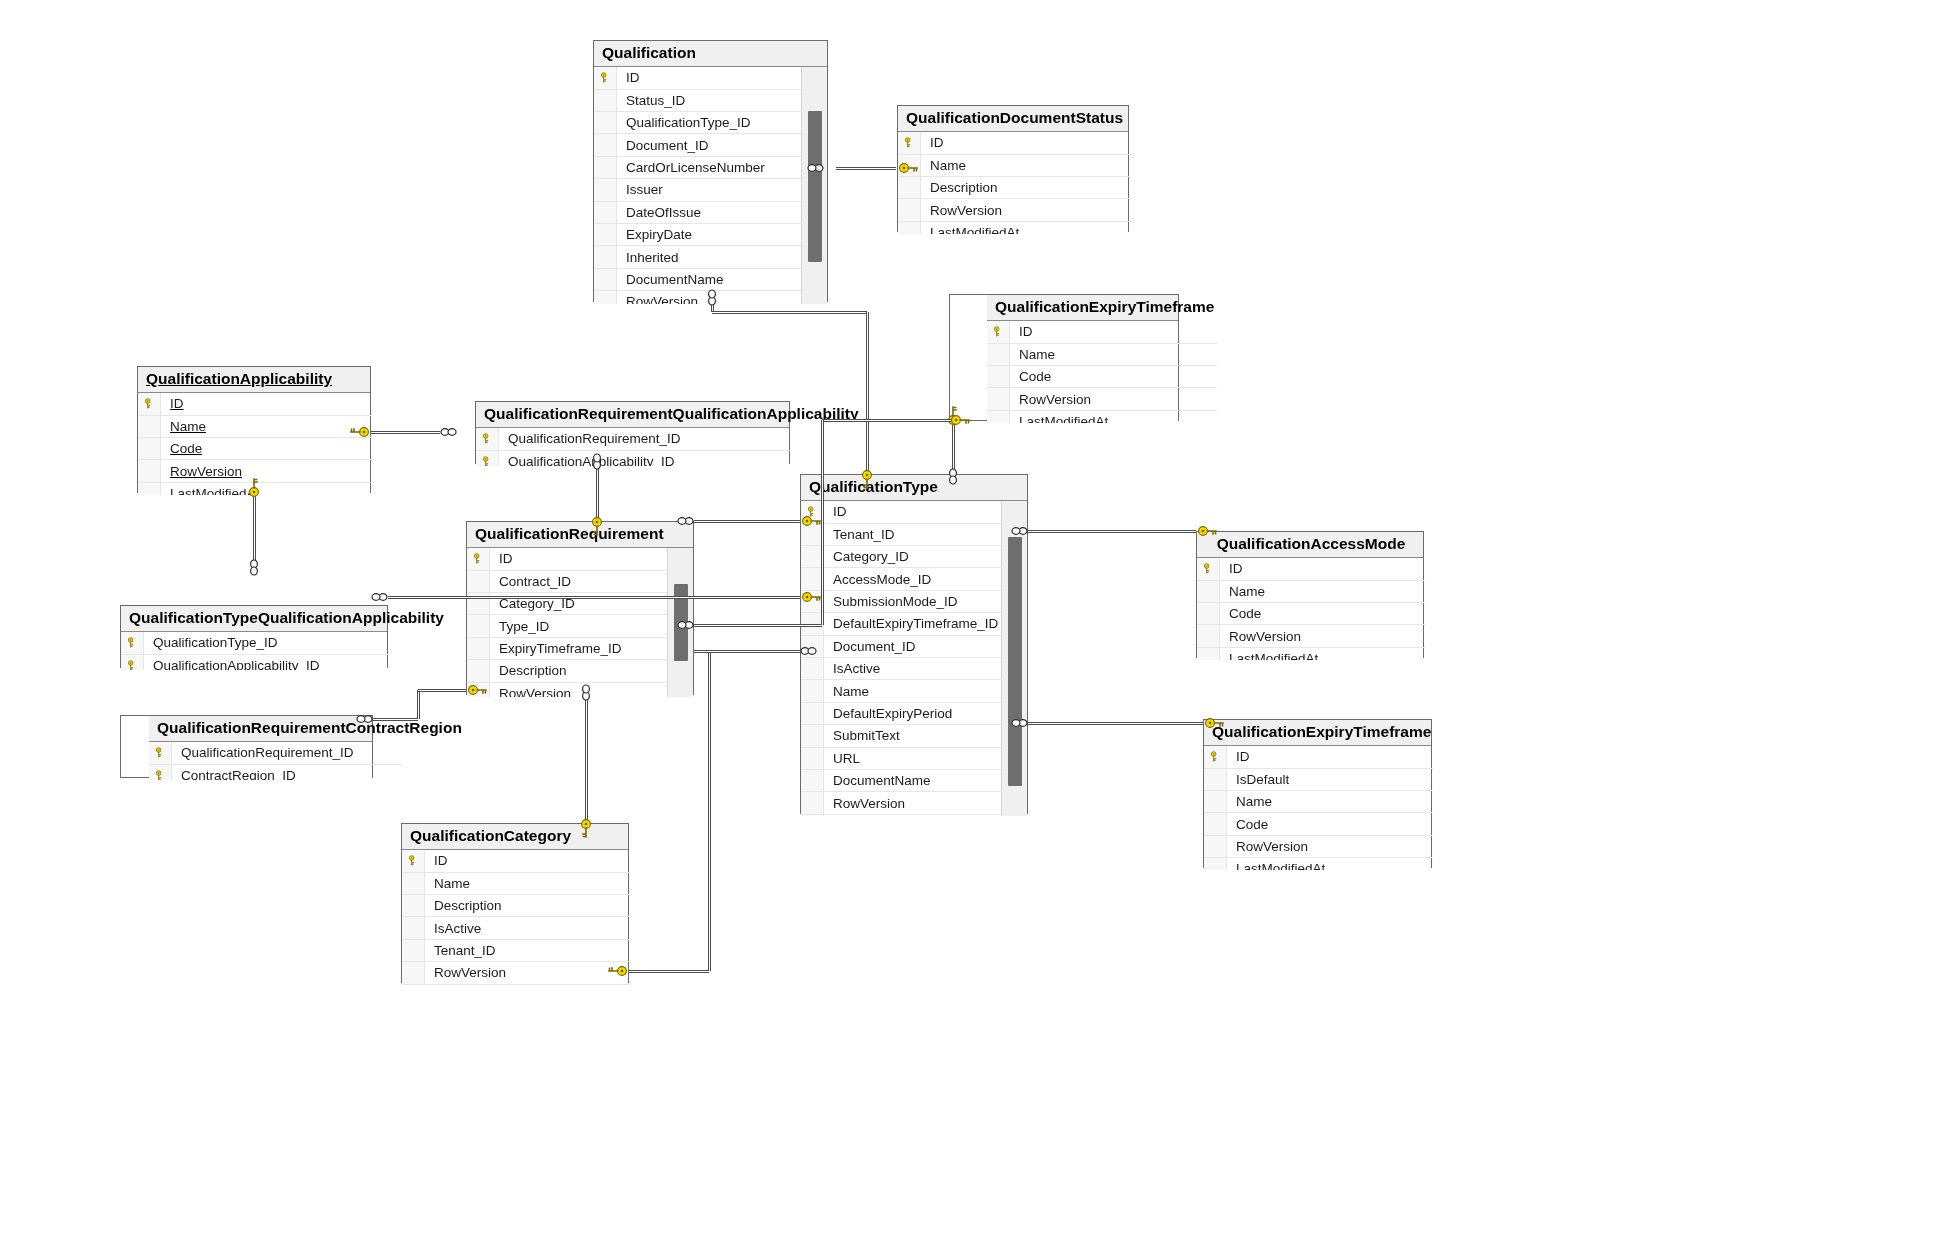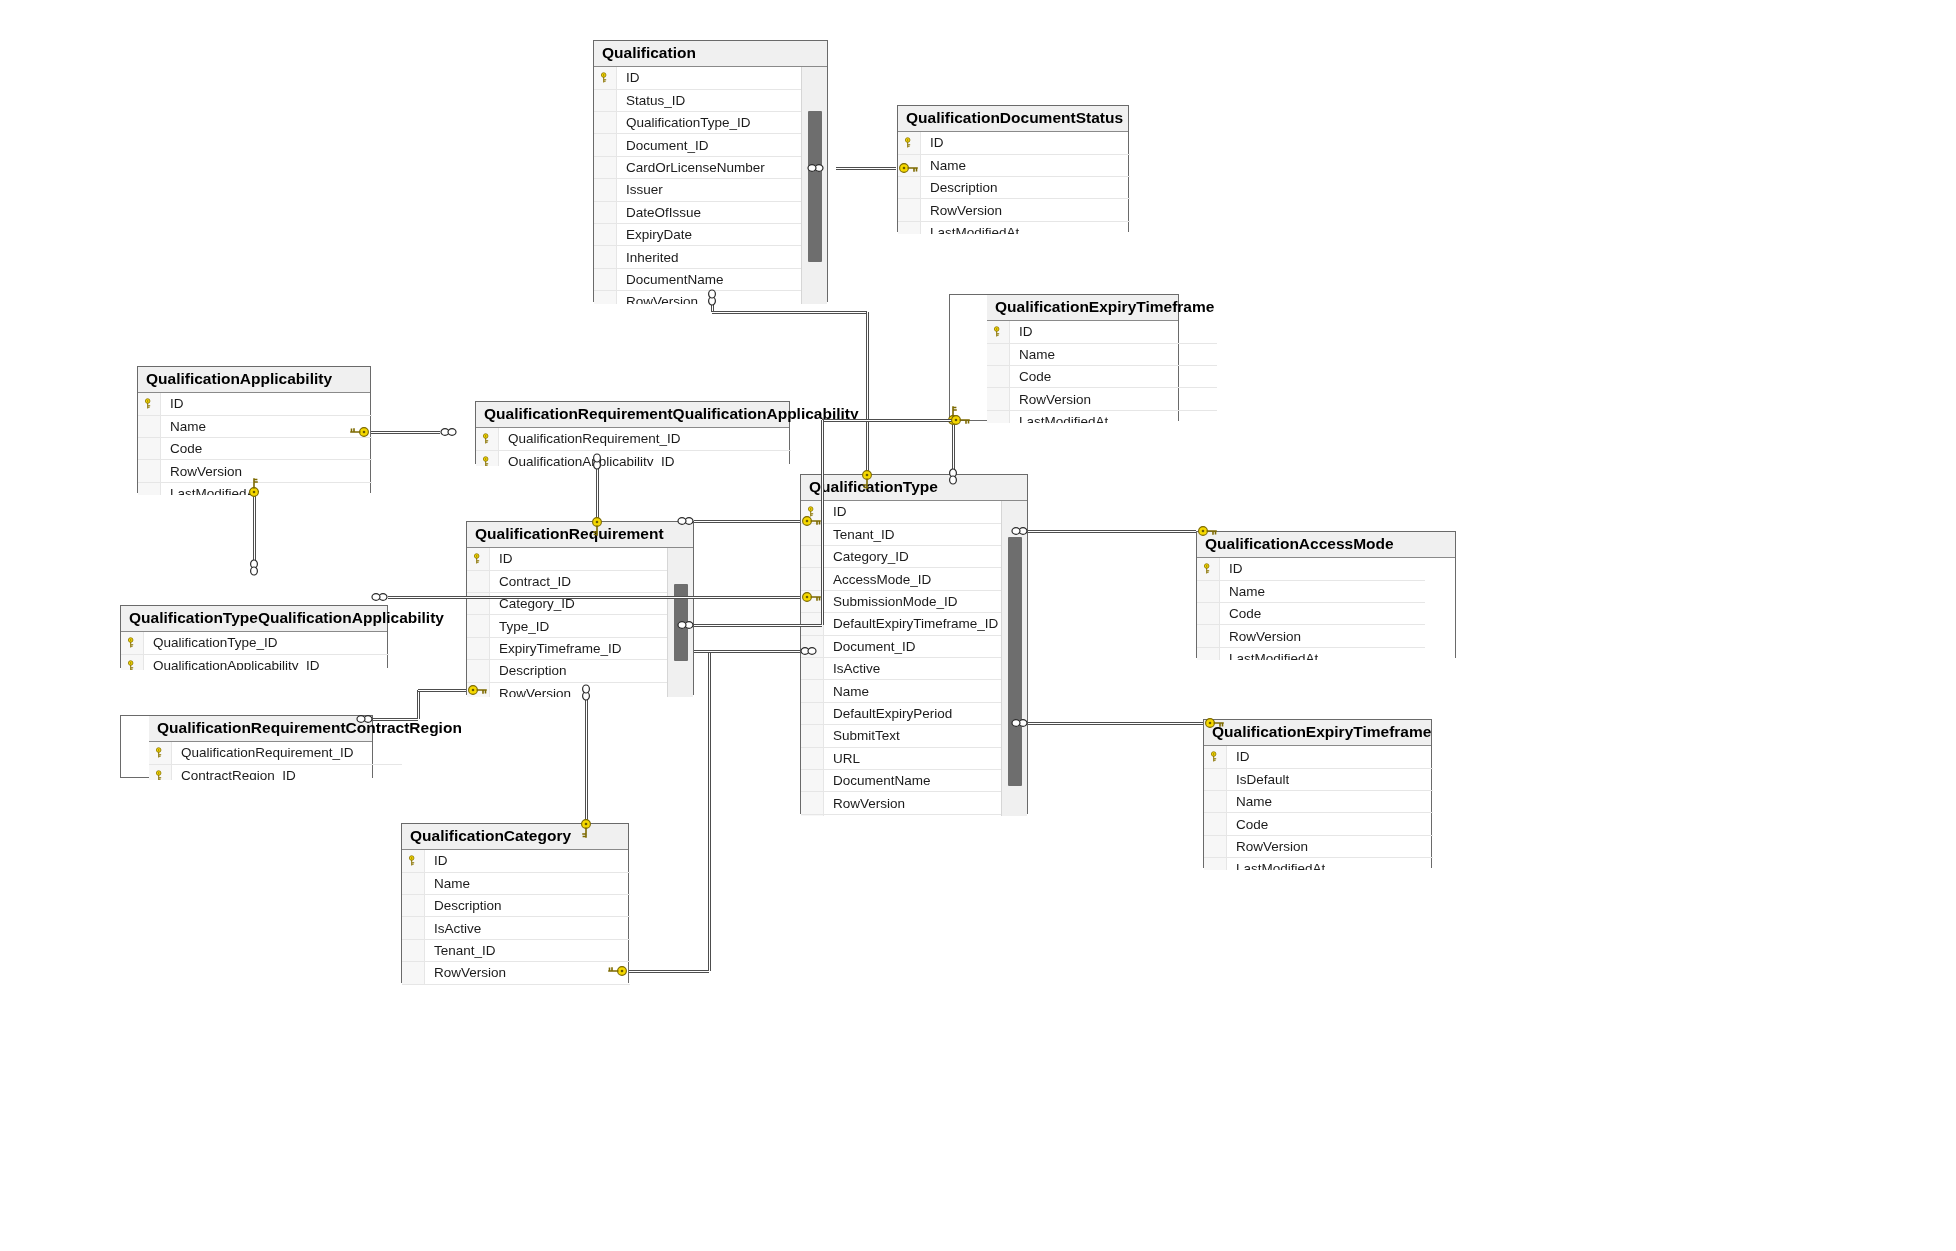--- a/index.html
+++ b/index.html
@@ -166,21 +166,21 @@
             <div class="gutter"></div>
             <div class="fld">RowVersion</div>
           </div>
           <div class="row">
             <div class="gutter"></div>
             <div class="fld">LastModifiedAt</div>
           </div>
         </div>
       </div>
     </div>
-    <div class="tbl" style="left: 137px; top: 366px; width: 234px; height: 127px;">
+    <div class="tbl" style="left: 137px; top: 366px; width: 234px; height: 127px; text-decoration: underline;">
       <div class="tbl-hdr">QualificationApplicability</div>
       <div class="tbl-body" style="height: 102px;">
         <div class="rows" style="height: 102px; width: 234px;">
           <div class="row">
             <div class="gutter">
               <svg class="keyicon" viewBox="0 0 12 12">
                 <circle cx="4" cy="3.3" r="2.5" fill="#f5d800" stroke="#8a7400" stroke-width="0.9"></circle>
                 <circle cx="4" cy="3.3" r="0.8" fill="#8a7400"></circle>
                 <path d="M4 5.6 L4 11 M4 8.4 L6.2 8.4 M4 10 L5.6 10" stroke="#8a7400" stroke-width="1.1" fill="none" stroke-linecap="square"></path>
               </svg>
@@ -372,21 +372,21 @@
           </div>
           <div class="row">
             <div class="gutter"></div>
           </div>
         </div>
         <div class="vscroll">
           <div class="vthumb" style="top: 36px; height: 249px;"></div>
         </div>
       </div>
     </div>
-    <div class="tbl" style="left: 1196px; top: 531px; width: 260px; height: 127px;">
+    <div class="tbl" style="left: 1196px; top: 531px; width: 228px; height: 127px; text-align: center;">
       <div class="tbl-hdr">QualificationAccessMode</div>
       <div class="tbl-body" style="height: 102px;">
         <div class="rows" style="height: 102px; width: 228px;">
           <div class="row">
             <div class="gutter">
               <svg class="keyicon" viewBox="0 0 12 12">
                 <circle cx="4" cy="3.3" r="2.5" fill="#f5d800" stroke="#8a7400" stroke-width="0.9"></circle>
                 <circle cx="4" cy="3.3" r="0.8" fill="#8a7400"></circle>
                 <path d="M4 5.6 L4 11 M4 8.4 L6.2 8.4 M4 10 L5.6 10" stroke="#8a7400" stroke-width="1.1" fill="none" stroke-linecap="square"></path>
               </svg>

